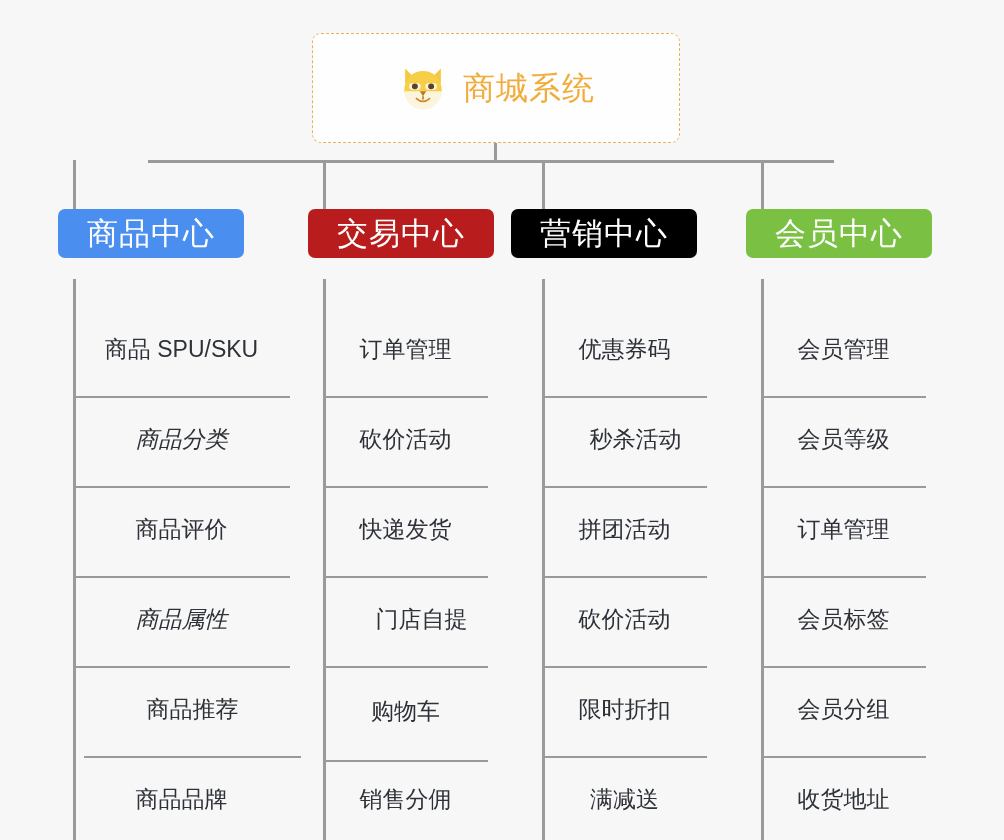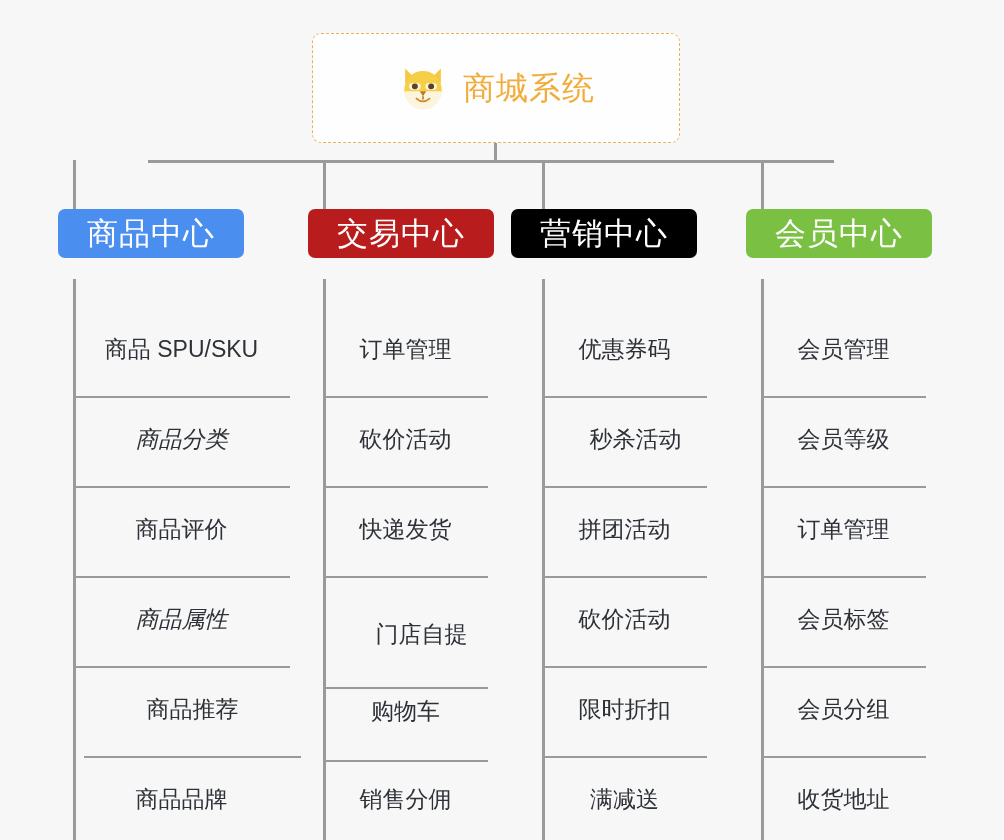--- a/index.html
+++ b/index.html
@@ -123,21 +123,21 @@
         <div class="trunk" style="height: 569px;"></div>
         <div class="leaf" style="top: 38px; width: 165px; height: 90px;">
           <span class="leaf-label">订单管理</span>
         </div>
         <div class="leaf" style="top: 128px; width: 165px; height: 90px;">
           <span class="leaf-label">砍价活动</span>
         </div>
         <div class="leaf" style="top: 218px; width: 165px; height: 90px;">
           <span class="leaf-label">快递发货</span>
         </div>
-        <div class="leaf" style="top: 317px; width: 165px; height: 102px; padding-left: 32px;">
+        <div class="leaf" style="top: 308px; width: 165px; height: 90px; padding-left: 32px;">
           <span class="leaf-label">门店自提</span>
         </div>
         <div class="leaf" style="top: 398px; width: 165px; height: 94px; font-family: Liberation Serif, serif;">
           <span class="leaf-label">购物车</span>
         </div>
         <div class="leaf" style="top: 488px; width: 165px; height: 90px;">
           <span class="leaf-label">销售分佣</span>
         </div>
       </div>
       <div class="column" style="left: 542px; width: 165px; height: 578px;">

